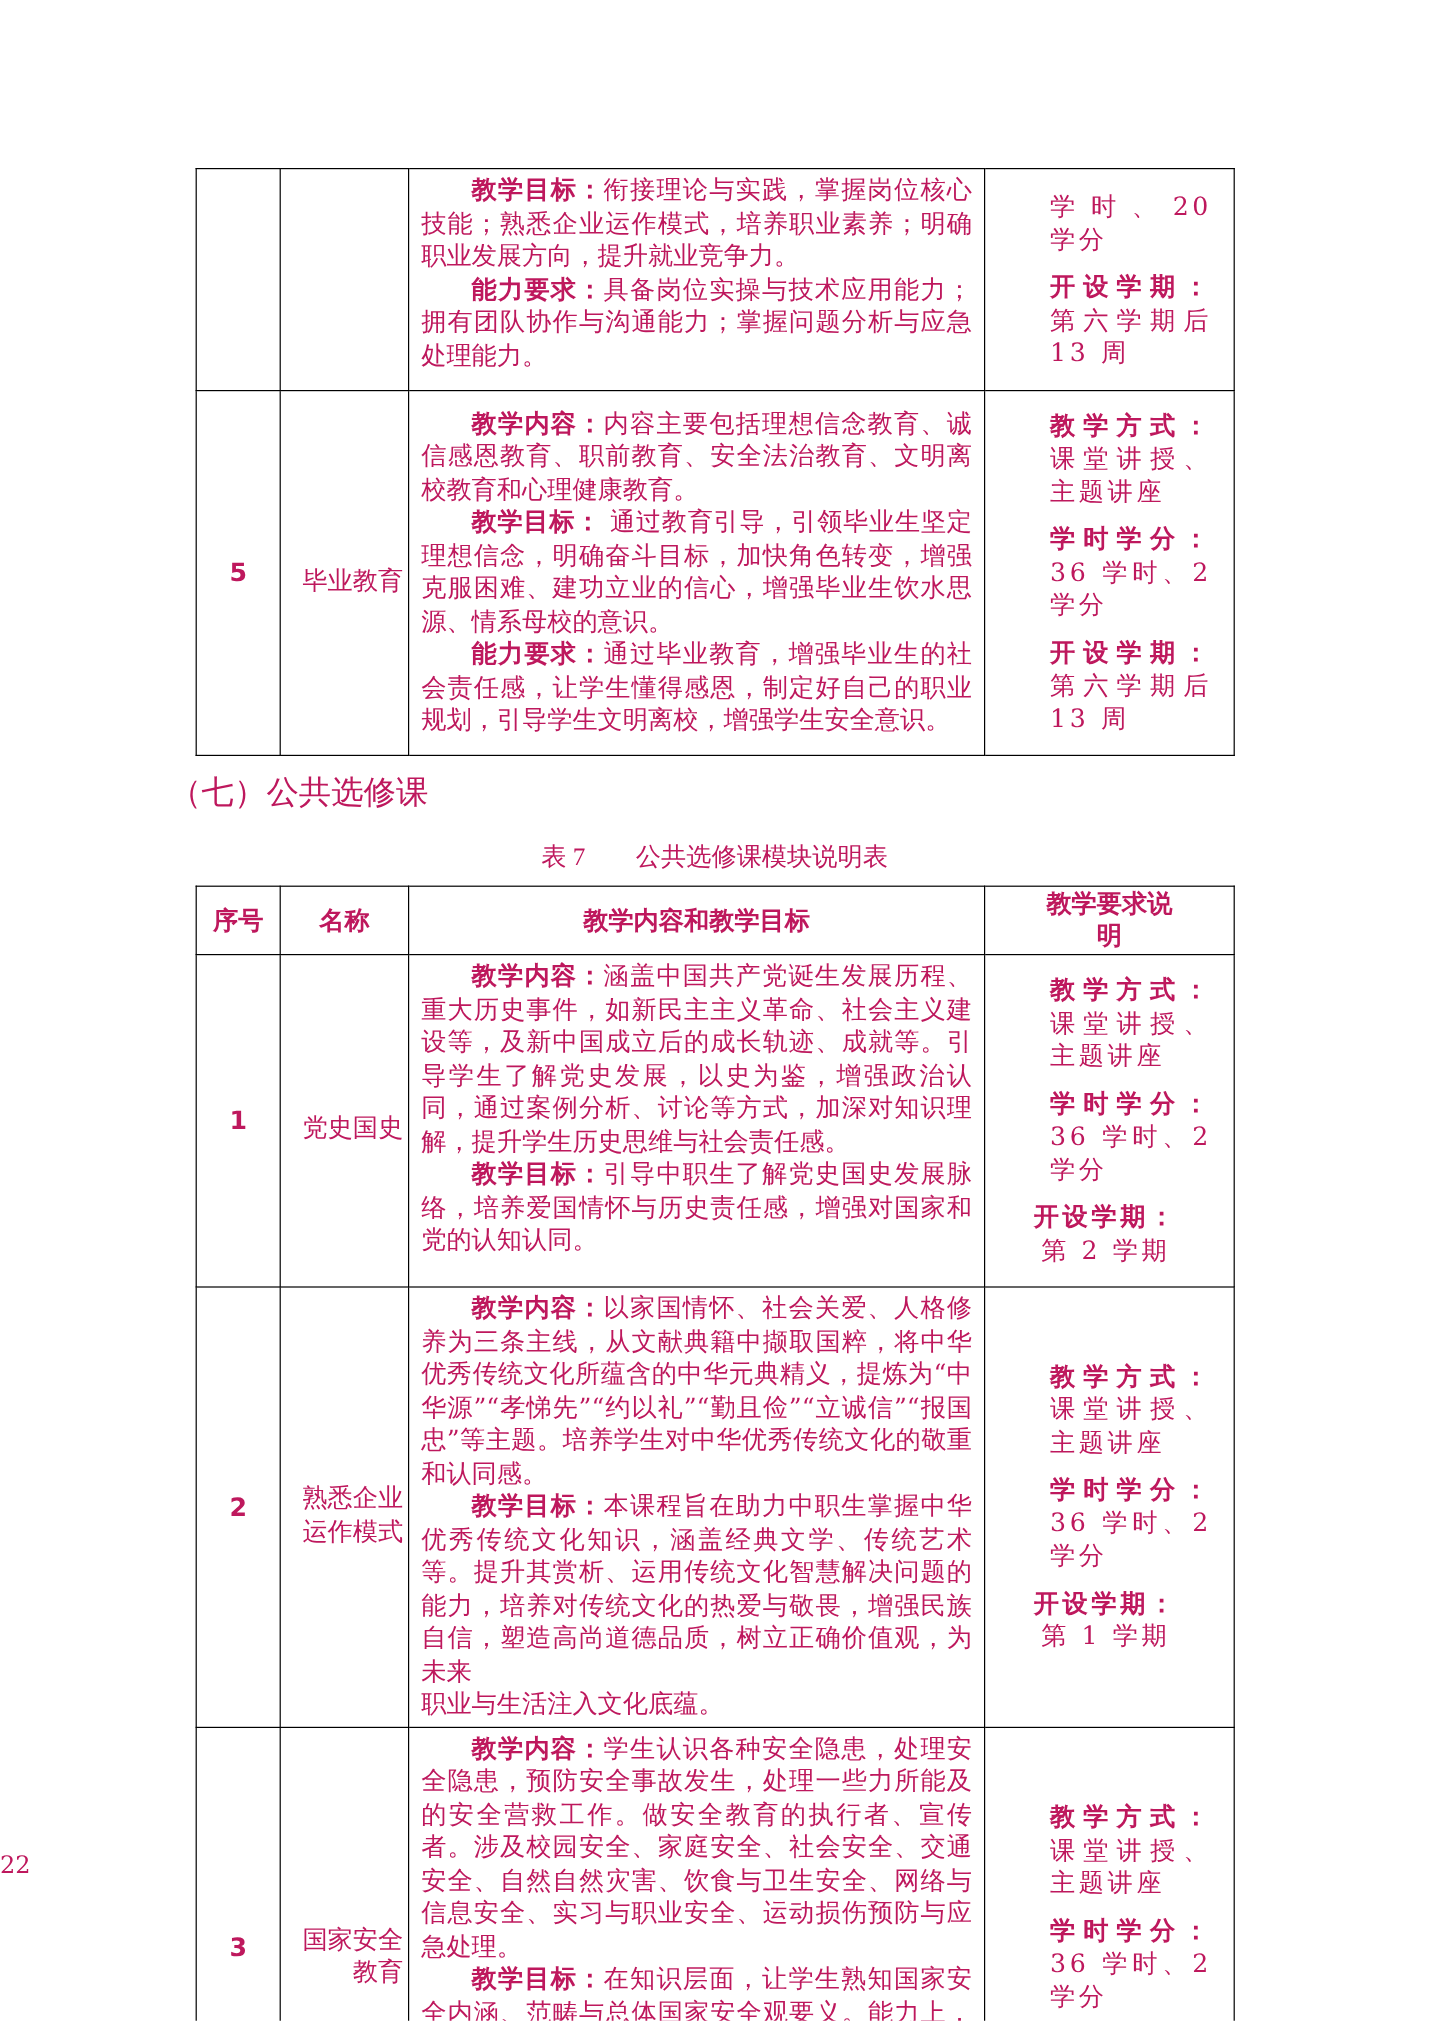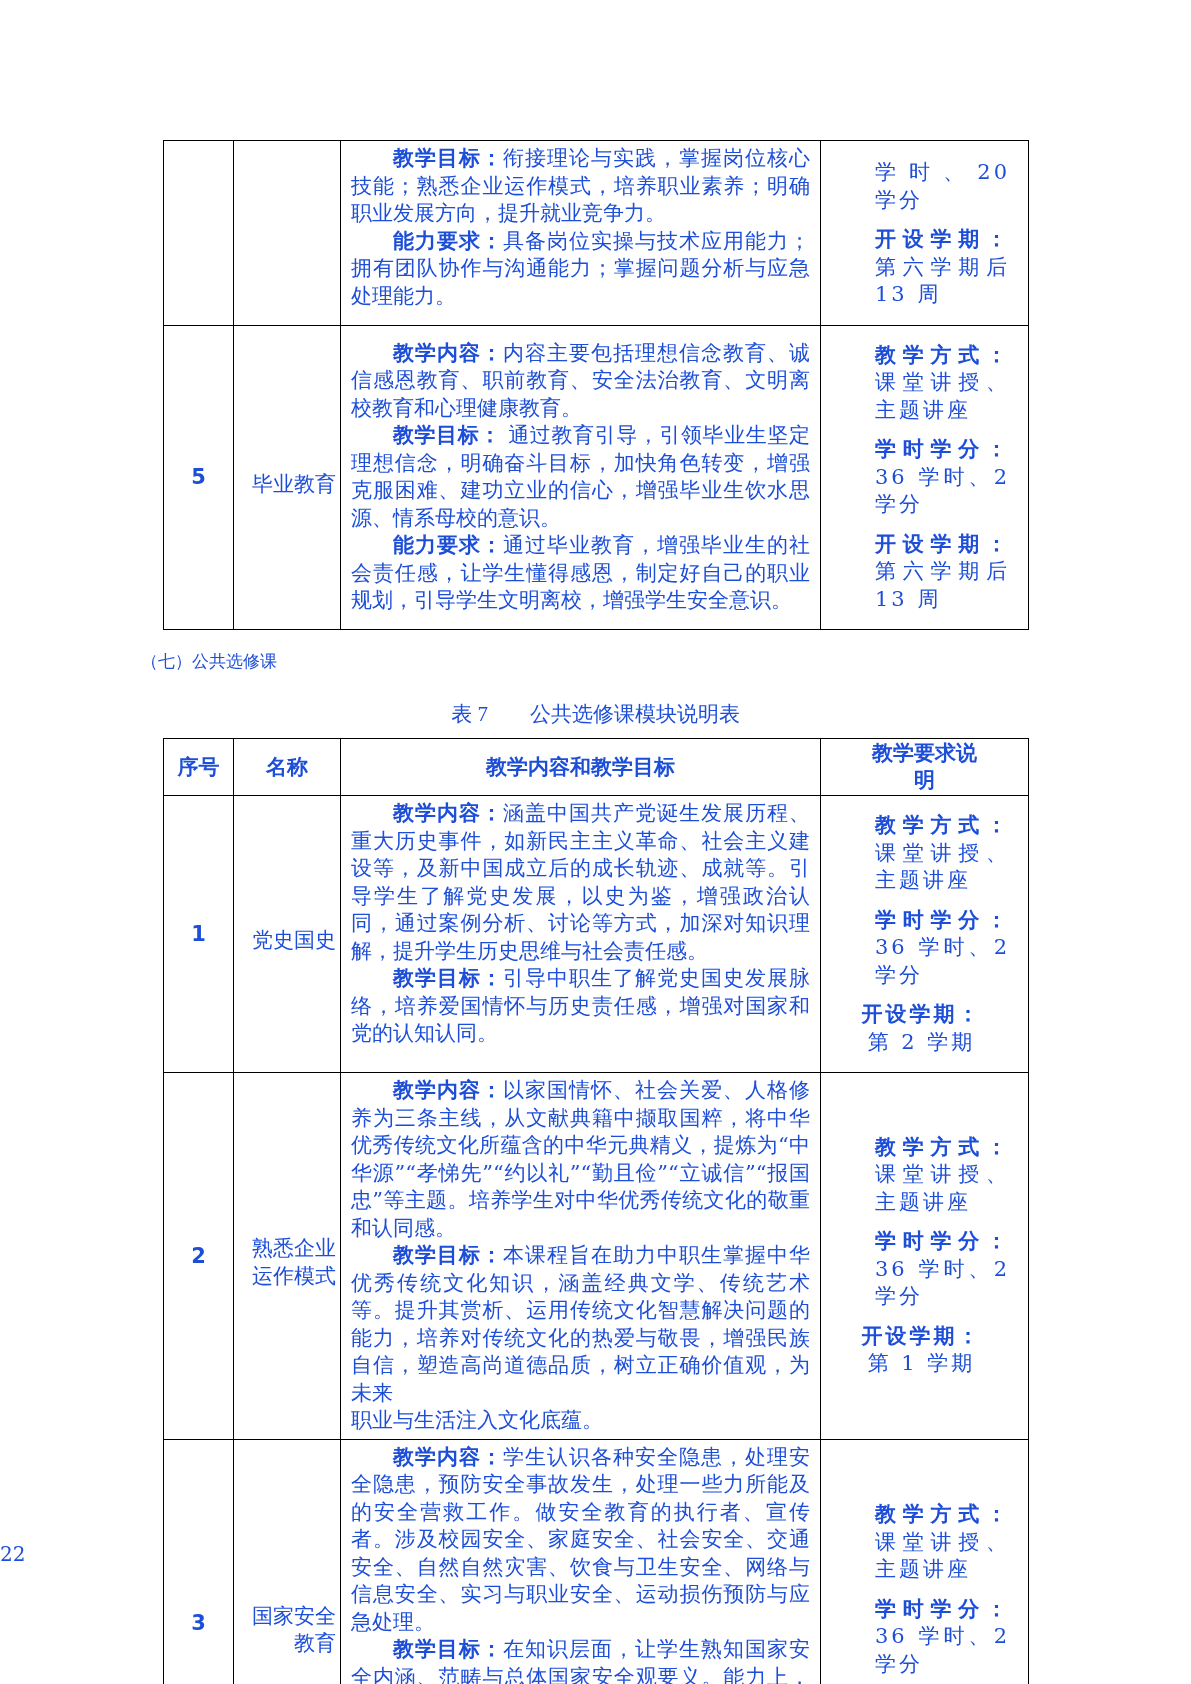--- a/index.html
+++ b/index.html
@@ -3,21 +3,21 @@
 <meta charset="utf-8">
 <style>
   html,body { margin:0; padding:0; background:#ffffff; }
   .page {
     position:relative;
     width:1191px; height:1684px;
     background:#ffffff;
     box-sizing:border-box;
     padding:140px 163px 0 163px;
     font-family:"DejaVu Serif","Liberation Serif",serif;
-    color:#1d4ed8;
+    color:#be185d;
     font-size:21px;
   }
   table.doc {
     border-collapse:collapse;
     table-layout:fixed;
     width:865px;
   }
   table.doc td, table.doc th {
     border:1.6px solid #000;
     box-sizing:border-box;
@@ -64,21 +64,21 @@
   th.hdr {
     text-align:center; vertical-align:middle;
     font-weight:bold;
     font-family:"DejaVu Sans","Liberation Sans",sans-serif;
     line-height:27px;
   }
   th.hdr .narrow { display:inline-block; max-width:115px; }
 
   .section-heading {
     margin:16px 0 0 -22px;
-    font-size:17px;
+    font-size:27px;
     line-height:30px;
   }
   .table-caption {
     width:865px; text-align:center;
     margin:24px 0 10px 0;
     font-size:21px;
     font-family:Liberation Serif, serif;
   }
   .tr-a  { height:138px; }
   .tr-b  { height:252px; }

